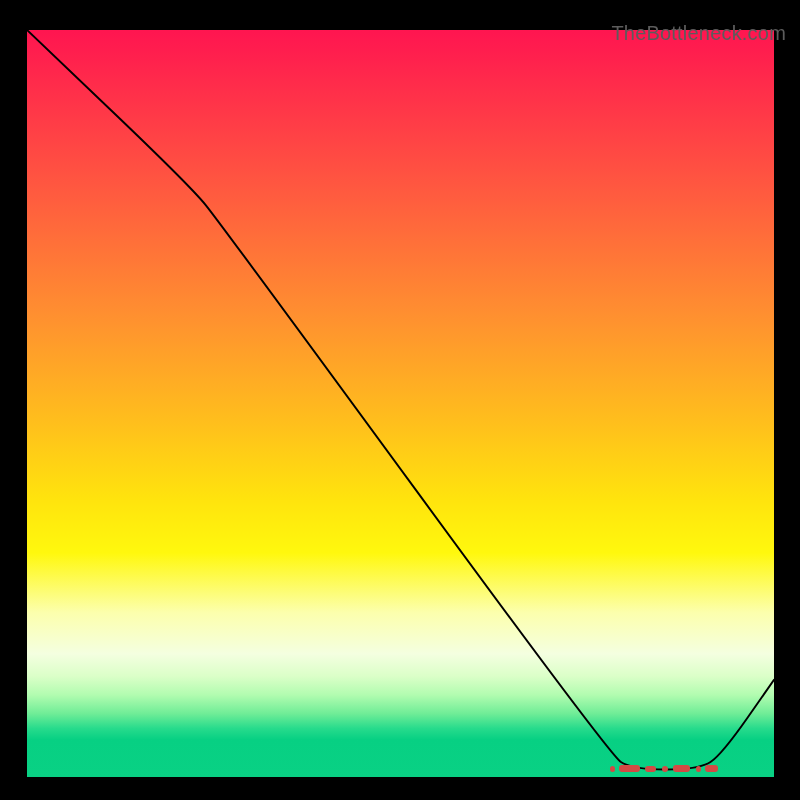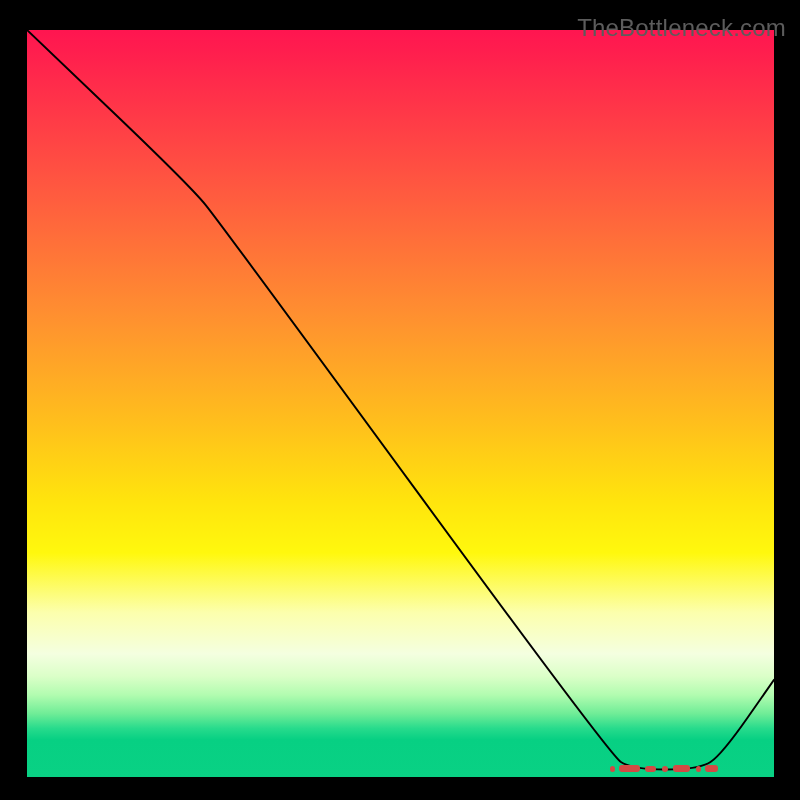--- a/index.html
+++ b/index.html
@@ -11,24 +11,24 @@
     overflow: hidden;
     font-family: Arial, Helvetica, sans-serif;
   }
   .wrapper {
     position: relative;
     width: 800px;
     height: 800px;
   }
   .attribution {
     position: absolute;
-    top: 14px;
+    top: 22px;
     right: 14px;
     color: #5c5c5c;
-    font-size: 24px;
+    font-size: 20px;
     letter-spacing: 0.2px;
     z-index: 10;
     user-select: none;
     margin-left: 44px;
   }
   .plot-area {
     position: absolute;
     left: 27px;
     top: 30px;
     width: 747px;

